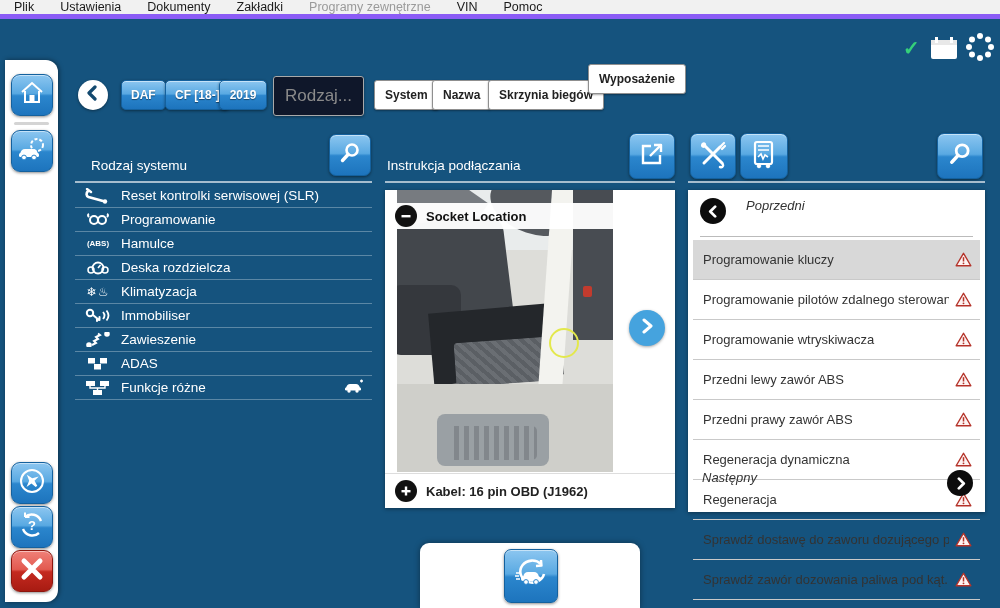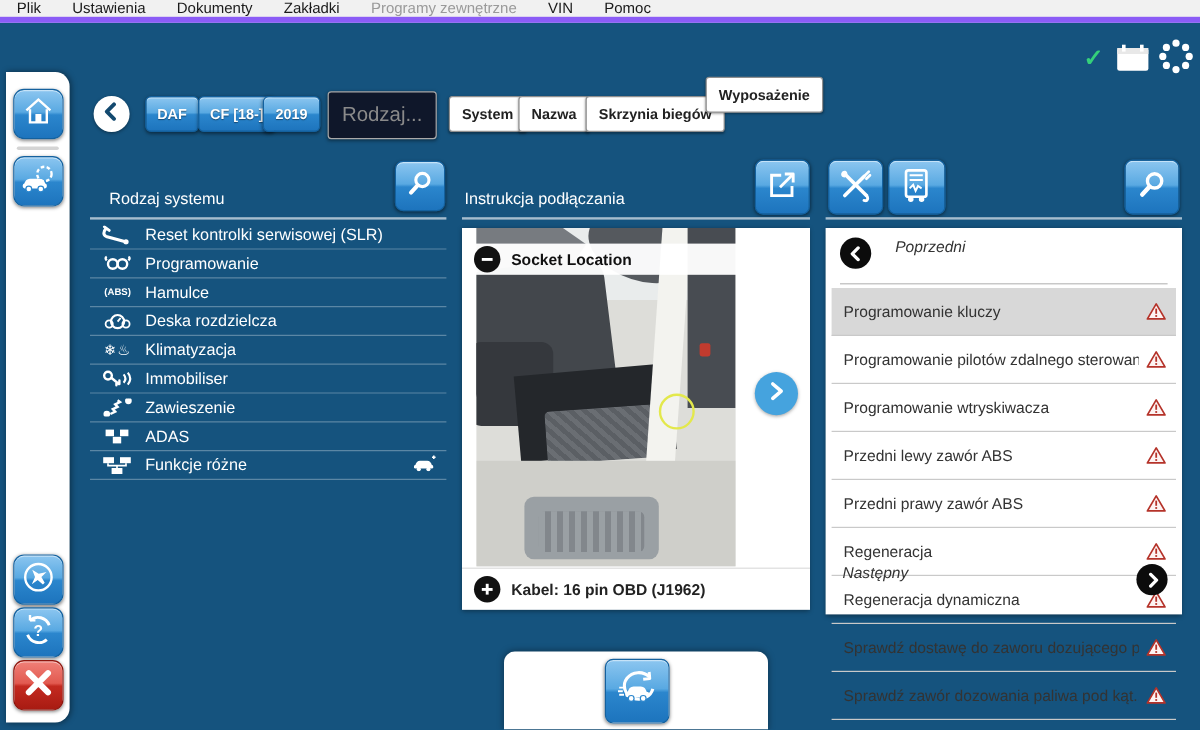--- a/index.html
+++ b/index.html
@@ -464,31 +464,31 @@
       <span class="fl">Przedni prawy zawór ABS</span>
       <span class="warn">
           <svg width="17" height="15" viewBox="0 0 20 18">
             <path d="M10 1.5 L18.8 16.5 H1.2 Z" fill="#fdf3f2" stroke="#b5332a" stroke-width="1.7" stroke-linejoin="round"></path>
             <rect x="9.1" y="6.2" width="1.8" height="5.2" fill="#b5332a"></rect>
             <circle cx="10" cy="13.6" r="1.1" fill="#b5332a"></circle>
           </svg>
         </span>
     </div>
     <div class="fnrow">
+      <span class="fl">Regeneracja dynamiczna</span>
+      <span class="warn">
+          <svg width="17" height="15" viewBox="0 0 20 18">
+            <path d="M10 1.5 L18.8 16.5 H1.2 Z" fill="#fdf3f2" stroke="#b5332a" stroke-width="1.7" stroke-linejoin="round"></path>
+            <rect x="9.1" y="6.2" width="1.8" height="5.2" fill="#b5332a"></rect>
+            <circle cx="10" cy="13.6" r="1.1" fill="#b5332a"></circle>
+          </svg>
+        </span>
+    </div>
+    <div class="fnrow">
       <span class="fl">Regeneracja</span>
-      <span class="warn">
-          <svg width="17" height="15" viewBox="0 0 20 18">
-            <path d="M10 1.5 L18.8 16.5 H1.2 Z" fill="#fdf3f2" stroke="#b5332a" stroke-width="1.7" stroke-linejoin="round"></path>
-            <rect x="9.1" y="6.2" width="1.8" height="5.2" fill="#b5332a"></rect>
-            <circle cx="10" cy="13.6" r="1.1" fill="#b5332a"></circle>
-          </svg>
-        </span>
-    </div>
-    <div class="fnrow">
-      <span class="fl">Regeneracja dynamiczna</span>
       <span class="warn">
           <svg width="17" height="15" viewBox="0 0 20 18">
             <path d="M10 1.5 L18.8 16.5 H1.2 Z" fill="#fdf3f2" stroke="#b5332a" stroke-width="1.7" stroke-linejoin="round"></path>
             <rect x="9.1" y="6.2" width="1.8" height="5.2" fill="#b5332a"></rect>
             <circle cx="10" cy="13.6" r="1.1" fill="#b5332a"></circle>
           </svg>
         </span>
     </div>
     <div class="fnrow">
       <span class="fl">Sprawdź dostawę do zaworu dozującego p...</span>

